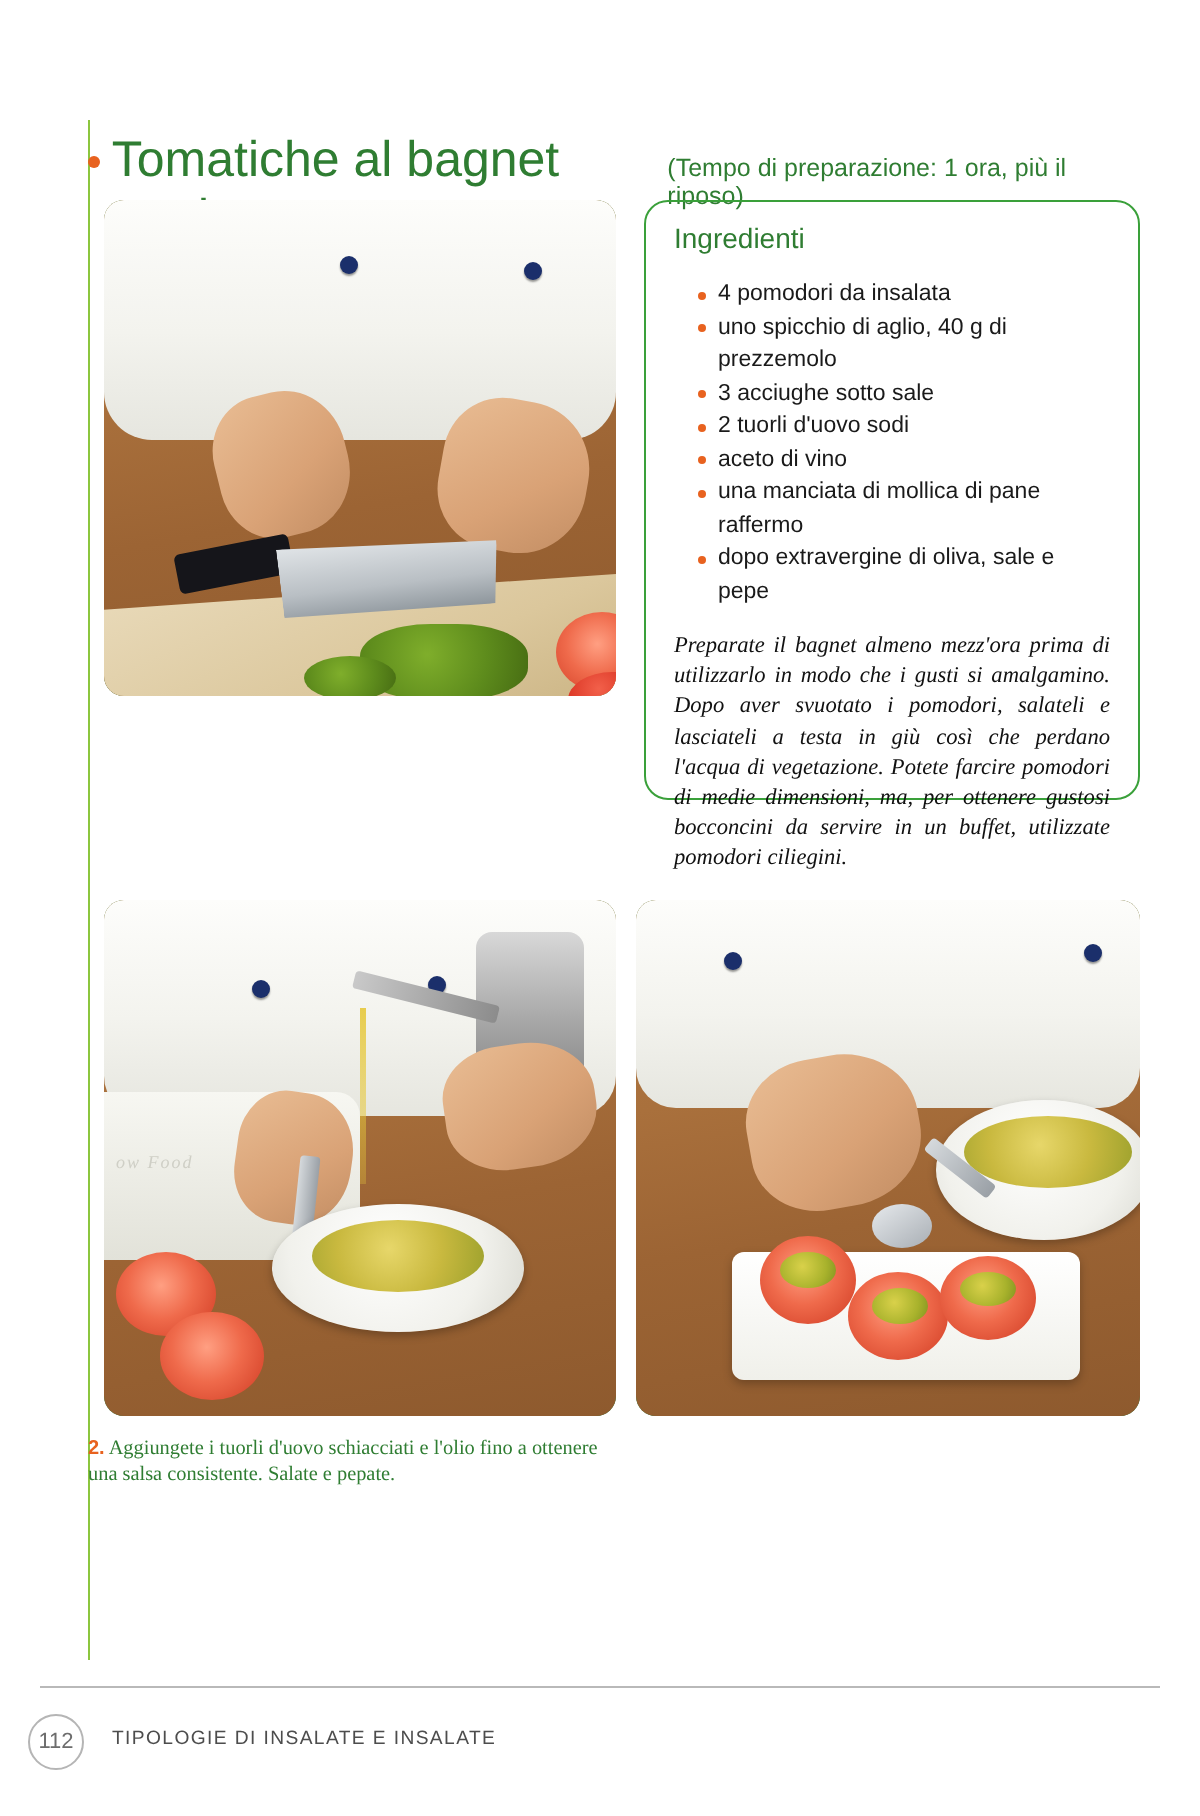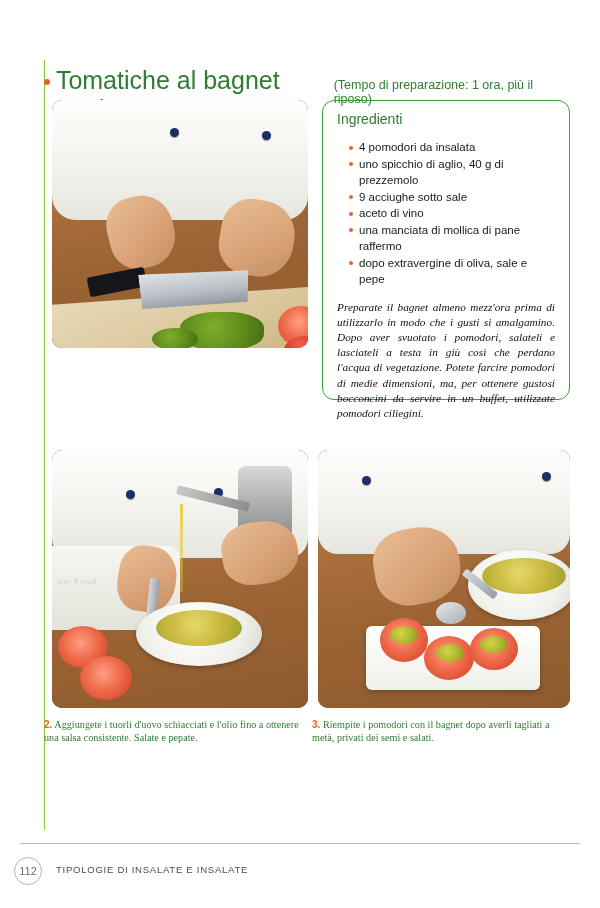--- a/index.html
+++ b/index.html
@@ -322,21 +322,22 @@
       <div class="tomato-cut" style="left:226px;top:206px;width:46px;height:40px;"></div>
       <div class="tomato" style="left:232px;top:236px;width:44px;height:28px;"></div>
     </div>
   </div>
 
   <div class="ing-box">
     <div class="ing-title">Ingredienti</div>
     <ul class="ing-list">
       <li>4 pomodori da insalata</li>
       <li>uno spicchio di aglio, 40 g di prezzemolo</li>
-      <li>9 acciughe sotto sale</li>
+      <li>3 acciughe sotto sale</li>
+      <li>2 tuorli d'uovo sodi</li>
       <li>aceto di vino</li>
       <li>una manciata di mollica di pane raffermo</li>
       <li>dopo extravergine di oliva, sale e pepe</li>
     </ul>
     <div class="ing-para">Preparate il bagnet almeno mezz'ora prima di utilizzarlo in modo che i gusti si amalgamino. Dopo aver svuotato i pomodori, salateli e lasciateli a testa in giù così che perdano l'acqua di vegetazione. Potete farcire pomodori di medie dimensioni, ma, per ottenere gustosi bocconcini da servire in un buffet, utilizzate pomodori ciliegini.</div>
   </div>
 
 
   <div class="photo" id="photo2">
     <div class="scene">
@@ -379,22 +380,18 @@
       <div class="tomato-cut" style="left:152px;top:178px;width:48px;height:42px;"></div>
       <div class="herbs" style="left:162px;top:186px;width:28px;height:17px;background:radial-gradient(circle at 40% 40%,#d9d14a 0%,#a8b22c 60%,#7e8f1f 100%);"></div>
     </div>
   </div>
 
   <div class="caption" id="cap2">
     <span class="num">2.</span>
     <span>Aggiungete i tuorli d'uovo schiacciati e l'olio fino a ottenere una salsa consistente. Salate e pepate.</span>
   </div>
 
-  <div class="caption" id="cap3">
-    <span class="num">3.</span>
-    <span>Riempite i pomodori con il bagnet dopo averli tagliati a metà, privati dei semi e salati.</span>
-  </div>
 
   <div class="footer-rule"></div>
   <div class="page-num-circle">112</div>
   <div class="footer-text">TIPOLOGIE DI INSALATE E INSALATE</div>
 
 </div>
 
 </body></html>

